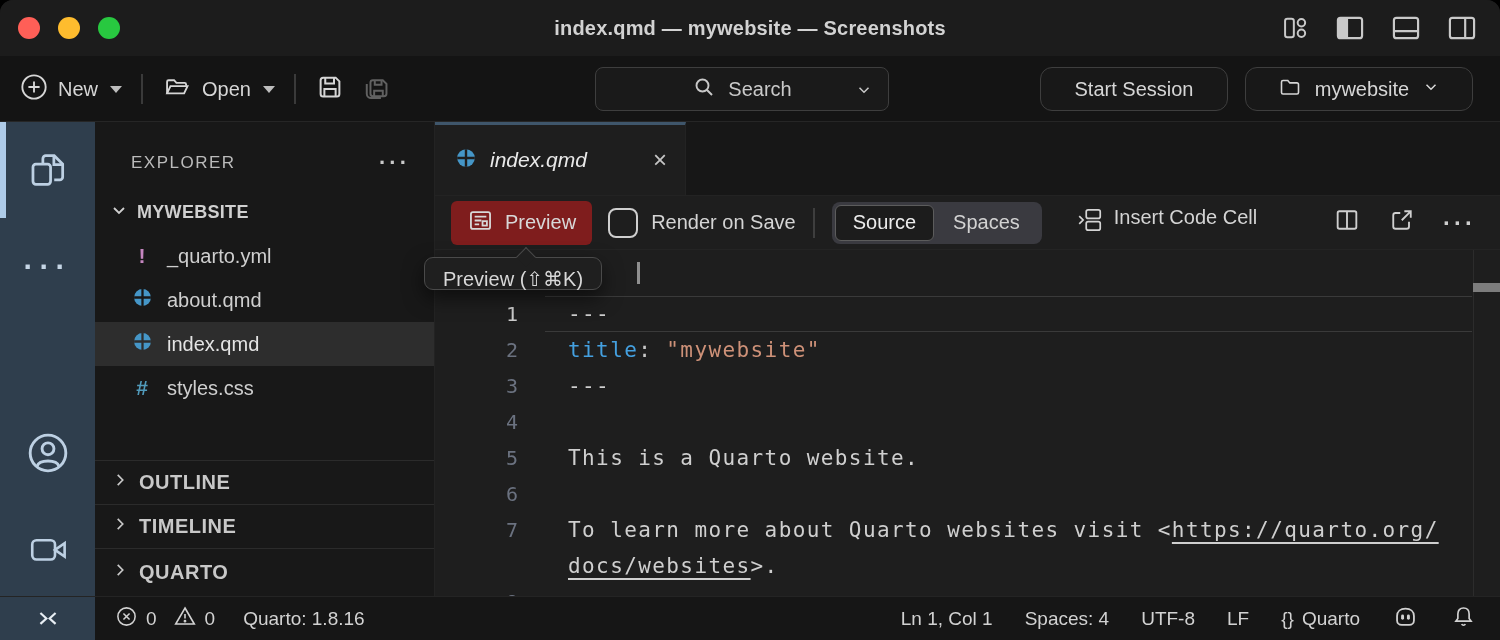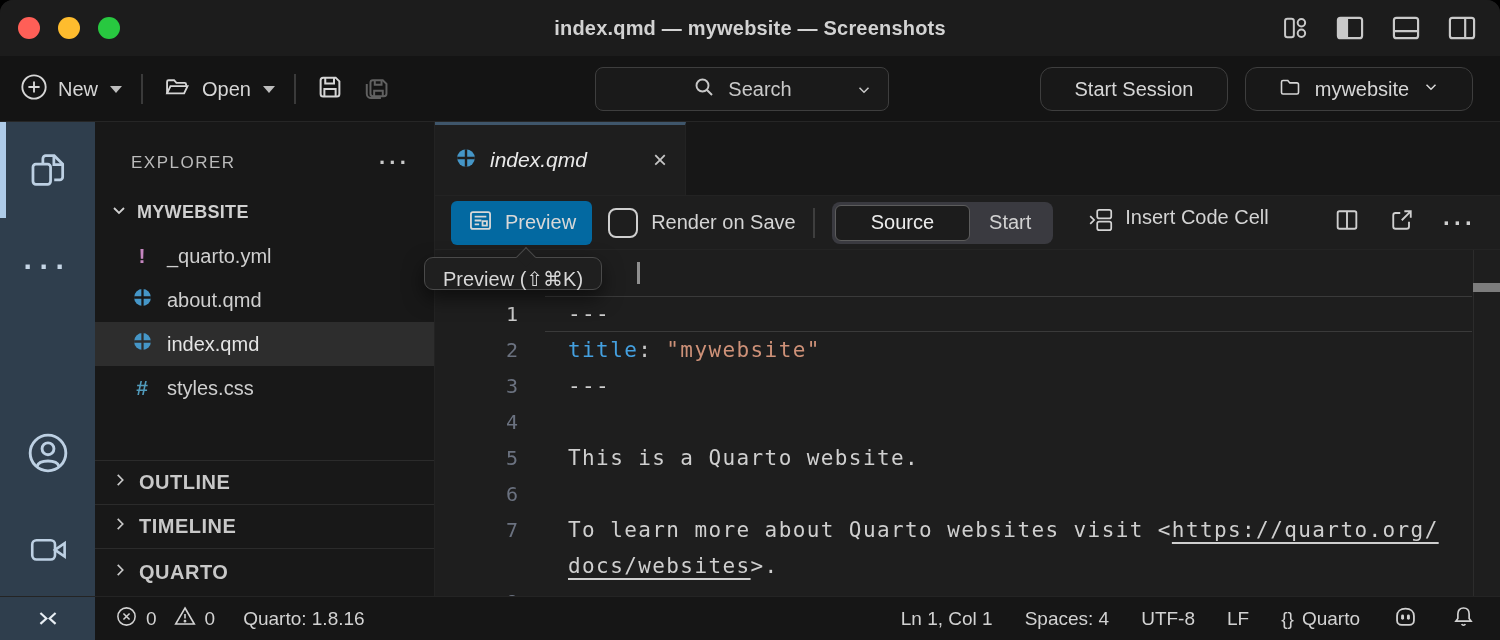--- a/index.html
+++ b/index.html
@@ -49,26 +49,26 @@
   .coll-sec { height:44px; display:flex; align-items:center; gap:8px; padding-left:14px; border-top:1px solid #2b2b2b; color:#c8c8c8; font-size:20px; font-weight:700; letter-spacing:.5px; }
   .coll-sec:last-child { height:48px; }
 
   .editor { flex:1 1 auto; display:flex; flex-direction:column; min-width:0; background:#1e1e1e; }
   .tabstrip { height:74px; background:#171717; border-bottom:1px solid #232323; display:flex; flex:0 0 auto; }
   .tab { width:251px; background:#1e1e1e; border-top:3px solid #3f566b; border-right:1px solid #232323; display:flex; align-items:center; padding:0 18px 0 20px; gap:13px; }
   .tab-title { font-style:italic; font-size:21px; color:#e9e9e9; }
   .tab-close { margin-left:auto; color:#c5c5c5; font-size:24px; line-height:1; }
 
   .edtoolbar { height:54px; flex:0 0 auto; display:flex; align-items:center; padding:0 16px; border-bottom:1px solid #242424; color:#d4d4d4; font-size:20px; }
-  .preview-btn { display:flex; align-items:center; gap:11px; background:#0369a1; border-radius:6px; height:44px; padding:0 16px; color:#d8d8d8; }
+  .preview-btn { display:flex; align-items:center; gap:11px; background:#7f1d1d; border-radius:6px; height:44px; padding:0 16px; color:#d8d8d8; }
   .checkbox { width:30px; height:30px; border:2px solid #cfcfcf; border-radius:8px; margin-left:16px; flex:0 0 auto; }
   .ros-label { margin-left:13px; }
   .ed-sep { width:2px; height:30px; background:#3e3e3e; margin:0 17px; }
   .toggle { display:flex; align-items:center; background:#3a3a40; border-radius:8px; padding:3px; height:42px; }
-  .seg-on { background:#1c1c1c; border:1px solid #5c5c5c; border-radius:6px; height:36px; display:flex; align-items:center; padding:0 35px; color:#ececec; }
+  .seg-on { background:#1c1c1c; border:1px solid #5c5c5c; border-radius:6px; height:36px; display:flex; align-items:center; padding:0 17px; color:#ececec; }
   .seg-off { padding:0 19px; color:#d2d2d2; }
   .icc { display:flex; align-items:flex-start; gap:10px; margin-left:34px; }
   .ed-right { margin-left:auto; display:flex; align-items:center; gap:27px; padding-right:8px; color:#cfcfcf; }
   .more-dots { font-size:24px; letter-spacing:3px; font-weight:700; color:#cfcfcf; }
 
   .codearea { position:relative; flex:1 1 auto; min-height:0; overflow:hidden; font-family:"DejaVu Sans Mono","Liberation Mono",monospace; }
   .cursorbar { position:absolute; left:202px; top:12px; width:3px; height:22px; background:#8f8f8f; }
   .curline { position:absolute; left:110px; right:28px; top:46px; height:36px; border-top:1px solid #3a3a3a; border-bottom:1px solid #3a3a3a; }
   .code { padding-top:46px; }
   .cl { display:flex; height:36px; line-height:36px; white-space:pre; }
@@ -329,21 +329,21 @@
           </span>
           <span>Preview</span>
         </div>
         <div class="checkbox"></div>
         <span class="ros-label">Render on Save</span>
         <div class="ed-sep"></div>
         <div class="toggle">
           <div class="seg-on">
               <span>Source</span>
             </div>
-          <div class="seg-off"><span>Start</span></div>
+          <div class="seg-off"><span>Spaces</span></div>
         </div>
         <div class="icc">
           <span>
             <svg width="28" height="28" viewBox="0 0 26 26" fill="none" stroke="currentColor" stroke-width="1.6">
               <path d="M3 9.5 l3.6 3.5 -3.6 3.5"></path>
               <rect x="9.5" y="3.5" width="13" height="8" rx="1.8"></rect>
               <rect x="9.5" y="14.5" width="13" height="8" rx="1.8"></rect>
             </svg>
           </span>
           <span>Insert Code Cell</span>

